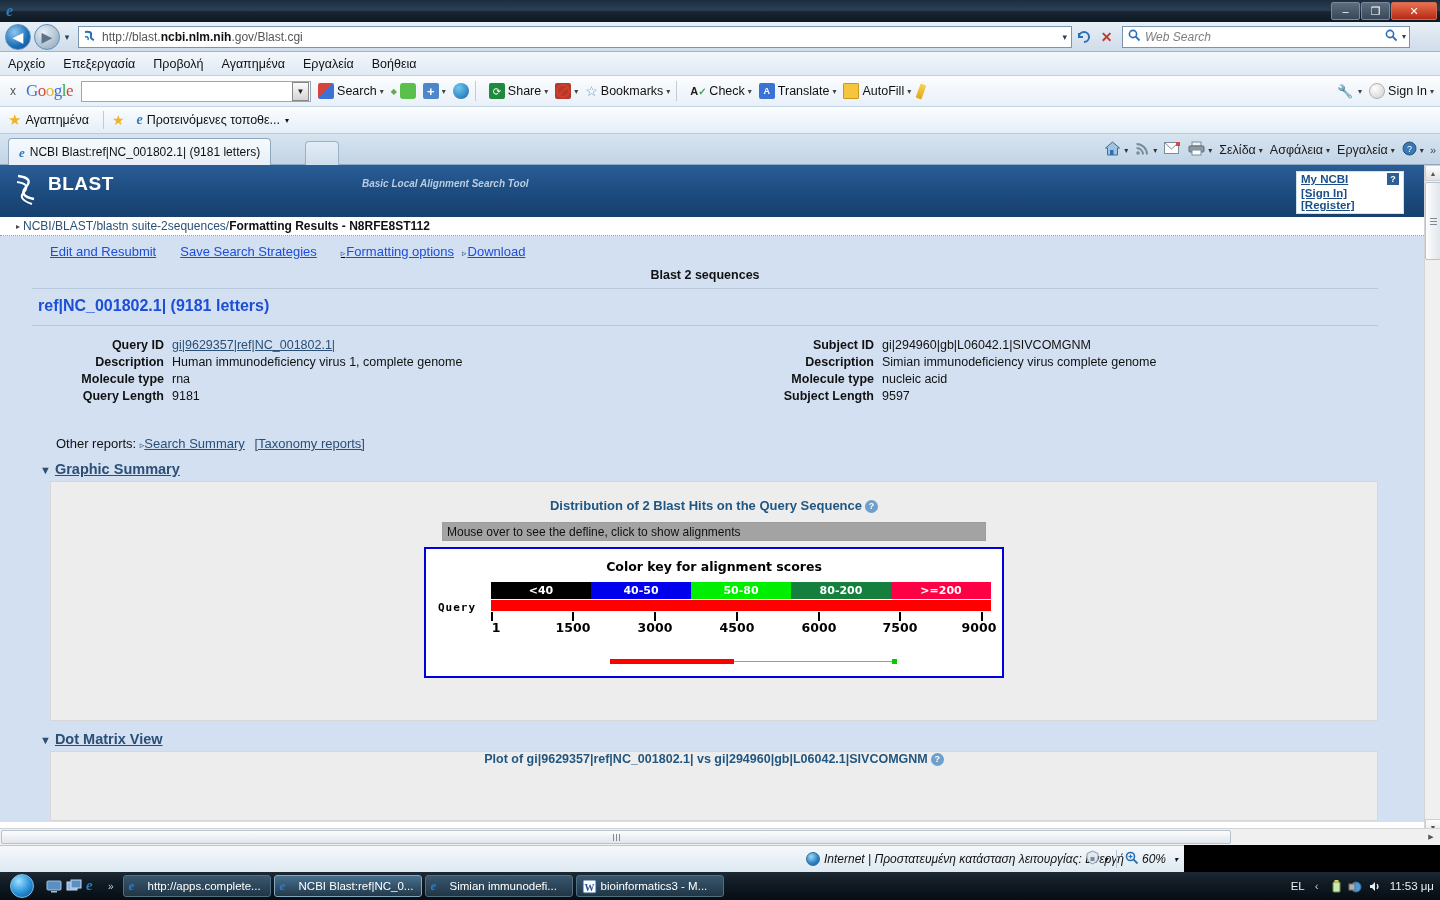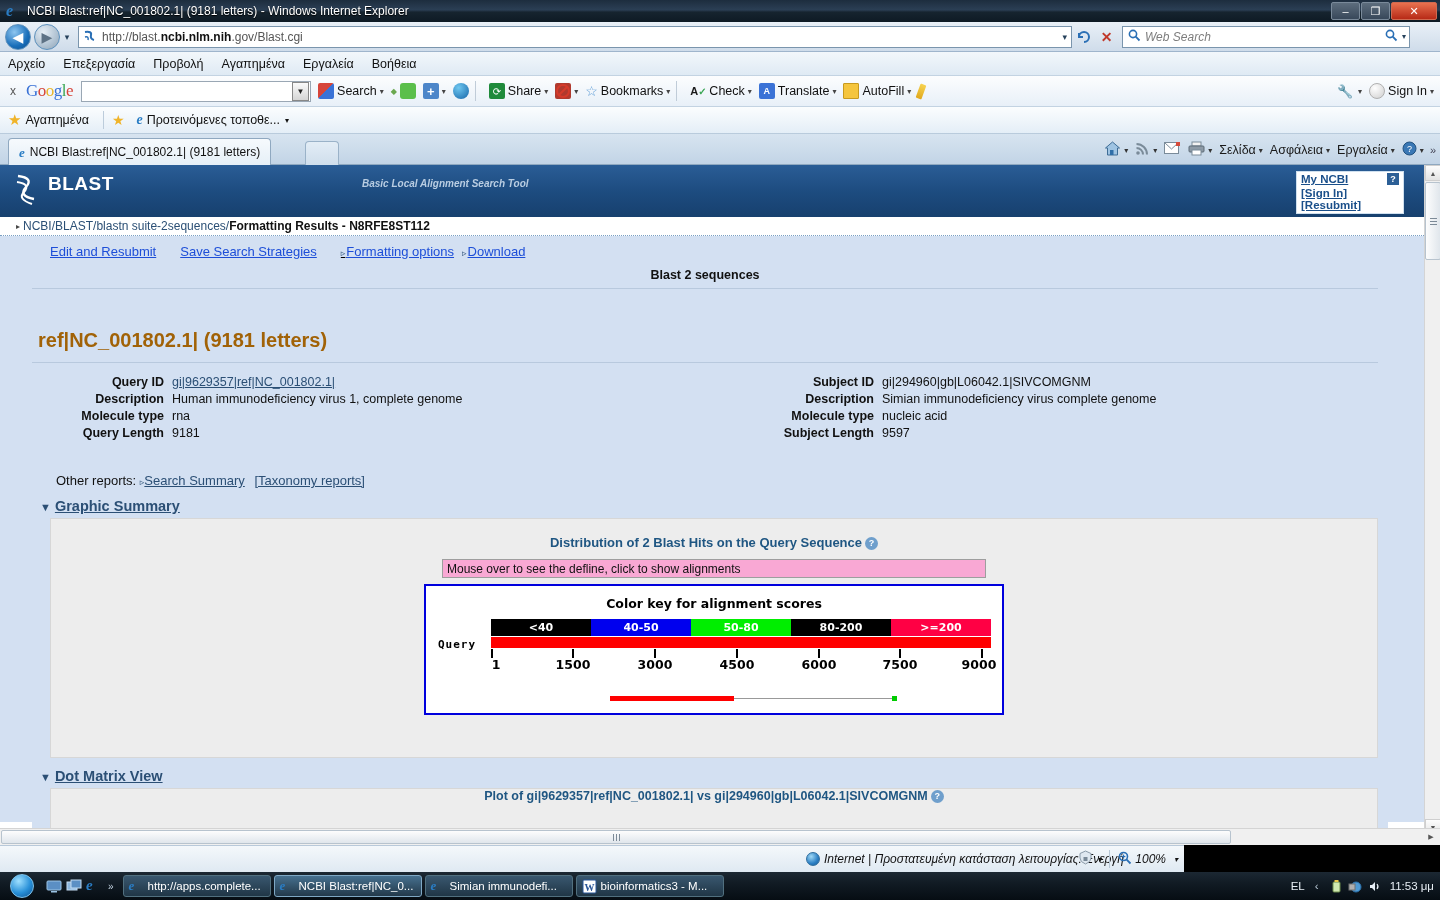--- a/index.html
+++ b/index.html
@@ -217,22 +217,22 @@
     font-size: 13px;
   }
   .toolrow a { color: #1d4ed8; text-decoration: underline; margin-right: 24px; }
   .toolrow .tri { color: #2b4f75; font-size: 9px; margin-right: 1px; }
 
   .blast2seq {
     text-align: center; font-size: 12.5px; font-weight: bold; color: #111;
     padding: 2px 0 6px 0; border-bottom: 1px solid #b8c9de; width: 1346px;
   }
   .refhead {
-    font-size: 20px; font-weight: bold; color: #a16207;
-    padding: 8px 0 10px 6px; border-bottom: 1px solid #b8c9de; width: 1346px; margin-top: 32px;
+    font-size: 16px; font-weight: bold; color: #1d4ed8;
+    padding: 8px 0 10px 6px; border-bottom: 1px solid #b8c9de; width: 1346px;
   }
   .info-wrap { display: flex; padding-top: 12px; }
   .info-col { display: table; }
   .info-row { display: table-row; }
   .info-lbl {
     display: table-cell; text-align: right; font-weight: bold; font-size: 12.5px;
     color: #111; padding: 0 8px 3px 0; white-space: nowrap;
   }
   .info-val { display: table-cell; font-size: 12.5px; color: #111; padding-bottom: 3px; white-space: nowrap; }
   .info-val a { color: #2b4f75; text-decoration: underline; }
@@ -254,21 +254,21 @@
     text-align: center; padding-top: 16px;
     font-size: 13px; font-weight: bold; color: #1f5682;
   }
   .gs-title .help {
     display: inline-block; width: 13px; height: 13px; border-radius: 50%;
     background: #6f9fcc; color: #fff; font-size: 9px; line-height: 13px;
     text-align: center; vertical-align: 1px; margin-left: 3px; font-weight: bold;
   }
   .mouseover-box {
     margin: 9px auto 0; width: 544px; height: 19px;
-    background: #f9a8d4; border: 1px solid #9e9e9e;
+    background: #a3a3a3; border: 1px solid #9e9e9e;
     font-size: 12px; color: #111; padding-left: 4px; line-height: 18px;
   }
   .keybox {
     margin: 6px auto 0; width: 580px; height: 131px;
     background: #ffffff; border: 2px solid #0000dd;
     position: relative;
   }
   .key-title {
     text-align: center; padding-top: 10px;
     font-size: 12.5px; font-weight: bold; color: #000;
@@ -398,21 +398,20 @@
 </style>
 </head>
 <body>
 
 <div id="screen">
 
   <div class="titlebar">
     <span class="title-ie-icon">
       <span class="ie-e" style="font-size:16px;">e</span>
     </span>
-    <span class="title-text">NCBI Blast:ref|NC_001802.1| (9181 letters) - Windows Internet Explorer</span>
     <div class="win-btns">
       <div class="win-btn">–</div>
       <div class="win-btn">❐</div>
       <div class="win-btn close">✕</div>
     </div>
   </div>
 
   <div class="addrbar">
     <div class="nav-back">◀</div>
     <div class="nav-fwd">▶</div>
@@ -637,21 +636,21 @@
       </div>
       <div class="blast-word">BLAST</div>
       <div class="blast-tagline">Basic Local Alignment Search Tool</div>
       <div class="myncbi">
         <div class="row1">
           <a>My NCBI</a>
           <span class="qm">?</span>
         </div>
         <div class="row2">
           <a>[Sign In]</a>
-          <a>[Resubmit]</a>
+          <a>[Register]</a>
         </div>
       </div>
     </div>
 
     <div class="breadcrumb">
       <span class="arr">▸</span>
       <span class="lk">NCBI/</span>
       <span class="lk"> BLAST/</span>
       <span class="lk"> blastn suite-2sequences/</span>
       <span class="cur"> Formatting Results - N8RFE8ST112</span>
@@ -727,21 +726,21 @@
           </div>
           <div class="mouseover-box">Mouse over to see the defline, click to show alignments</div>
 
           <div class="keybox">
             <div class="key-title">Color key for alignment scores</div>
 
             <div class="key-bars">
               <div class="key-seg" style="background:#000000;">&lt;40</div>
               <div class="key-seg" style="background:#0000ee;">40-50</div>
               <div class="key-seg" style="background:#00ee00;">50-80</div>
-              <div class="key-seg" style="background:#000000;">80-200</div>
+              <div class="key-seg" style="background:#15803d;">80-200</div>
               <div class="key-seg" style="background:#ff0044;">&gt;=200</div>
             </div>
 
             <div class="query-label">Query</div>
             <div class="query-bar"></div>
 
             <div class="ticks">
               <div class="tick" style="left:0px;"></div>
               <div class="tick" style="left:81px;"></div>
               <div class="tick" style="left:163px;"></div>
@@ -809,21 +808,21 @@
       <span style="font-size:8px;margin-left:4px;">▾</span>
       <span class="sb-sep"></span>
       <span>
         <svg width="14" height="14" viewBox="0 0 14 14">
             <circle cx="5.5" cy="5.5" r="4" stroke="#2a6fb5" stroke-width="1.6" fill="none"></circle>
             <line x1="8.4" y1="8.4" x2="12.5" y2="12.5" stroke="#2a6fb5" stroke-width="1.8"></line>
             <line x1="3.6" y1="5.5" x2="7.4" y2="5.5" stroke="#2a6fb5" stroke-width="1.2"></line>
             <line x1="5.5" y1="3.6" x2="5.5" y2="7.4" stroke="#2a6fb5" stroke-width="1.2"></line>
           </svg>
       </span>
-      <span style="margin-left:3px;">100%</span>
+      <span style="margin-left:3px;">60%</span>
       <span style="font-size:8px;margin-left:8px;">▾</span>
     </span>
   </div>
 
   <div class="taskbar">
     <div class="startorb">
         <div class="orb"></div>
       </div>
     <div class="qlaunch">
       <span class="ql-ic">

